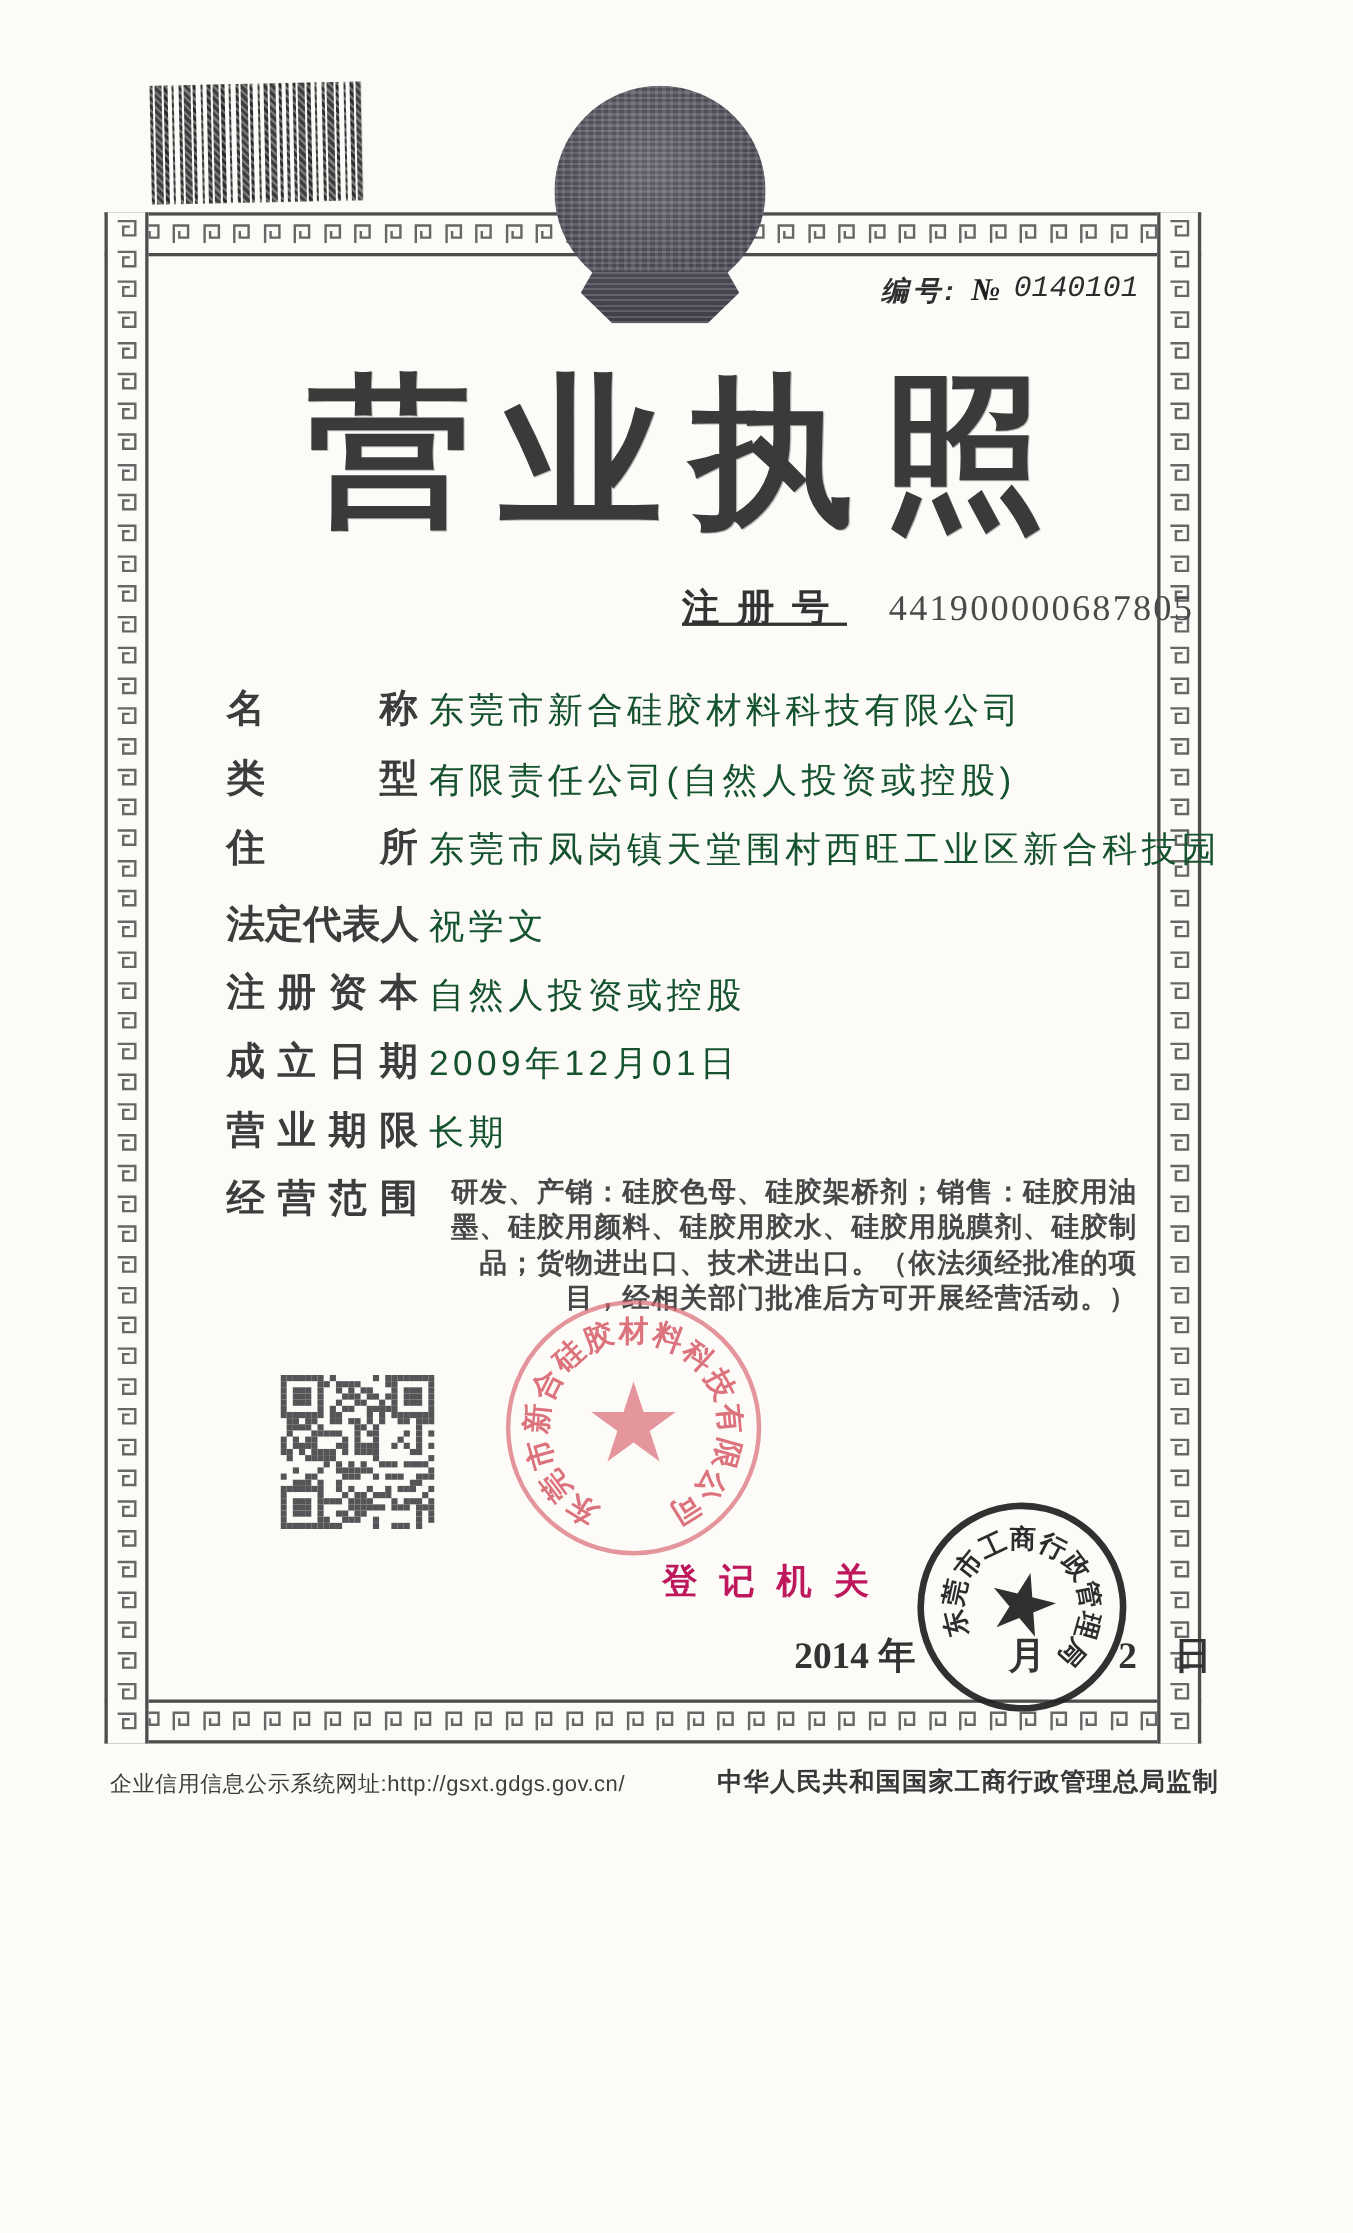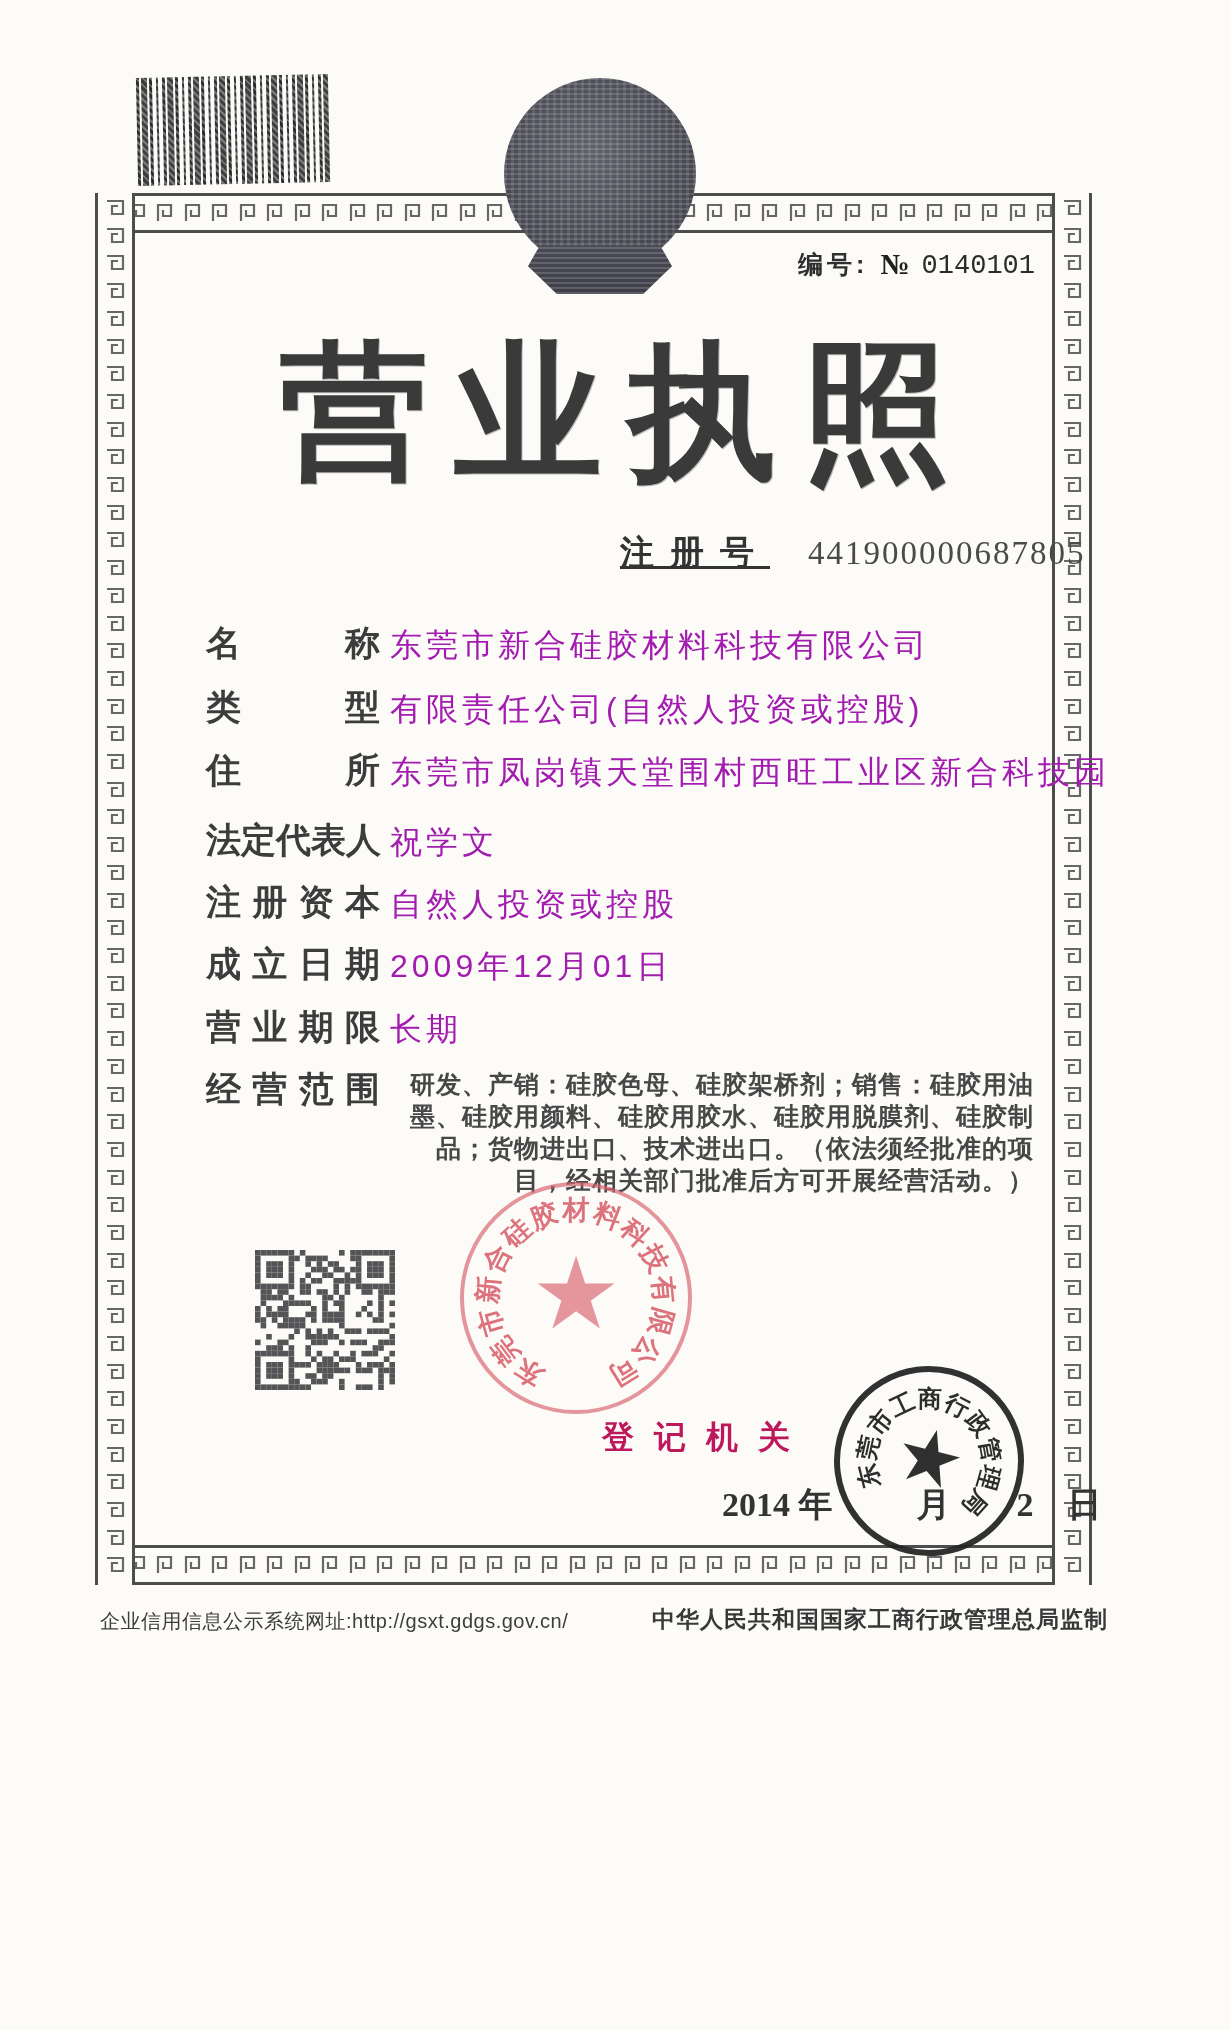--- a/index.html
+++ b/index.html
@@ -40,39 +40,39 @@
       repeating-linear-gradient(0deg,rgba(255,255,255,.14) 0 2px,transparent 2px 5px),
       repeating-linear-gradient(90deg,rgba(255,255,255,.10) 0 3px,transparent 3px 7px),
       radial-gradient(circle at 45% 38%,#60606a,#4a4a54 55%,#3c3c46);}
   .emblem .base{position:absolute;left:30px;bottom:0;width:144px;height:48px;
     background:
       repeating-linear-gradient(0deg,rgba(255,255,255,.16) 0 2px,transparent 2px 5px),
       linear-gradient(#4a4a54,#3e3e48);
     clip-path:polygon(8% 0,92% 0,100% 42%,80% 100%,20% 100%,0 42%);}
 
   
-  .serial{top:248px;right:195px;display:flex;align-items:flex-end;gap:12px;z-index:3;}
+  .serial{top:248px;right:195px;display:flex;align-items:flex-start;gap:12px;z-index:3;font-style:italic;}
   .serial .lbl{font-size:25px;letter-spacing:4px;color:#2f2f2f;font-weight:600;}
   .serial .sym{font-family:"Liberation Serif",serif;font-weight:700;font-size:29px;color:#1f1f1f;}
   .serial .num{font-family:"Liberation Mono",monospace;font-size:27px;color:#2c2c2c;}
 
   .title{left:0;right:0;top:338px;text-align:center;font-size:148px;line-height:1;
          font-weight:700;color:#3a3a3a;letter-spacing:26px;text-indent:26px;z-index:3;
          text-shadow:1px 1px 0 rgba(60,60,60,.35);}
 
   .regline{top:530px;left:620px;display:flex;align-items:baseline;gap:38px;z-index:3;}
   .regline .lbl{font-size:34px;font-weight:600;letter-spacing:16px;color:#333;text-decoration:underline;}
   .regline .num{font-family:"Liberation Serif",serif;font-size:33px;letter-spacing:2px;color:#4a4a4a;text-align:right;}
 
   
   .field-row{position:absolute;left:0;width:1230px;z-index:3;}
   .flabel{position:absolute;left:206px;top:0;width:174px;display:flex;
           justify-content:space-between;font-size:35px;font-weight:600;color:#3c3c3c;}
   .fvalue{position:absolute;left:390px;top:4px;width:660px;font-size:32px;
-          letter-spacing:4px;color:#a21caf;white-space:nowrap;}
+          letter-spacing:4px;color:#14532d;white-space:nowrap;}
   .fvalue.para{font-size:25px;letter-spacing:1px;line-height:32px;white-space:normal;
                width:648px;left:386px;top:2px;font-weight:700;color:#474747;text-align:right;}
 
   
   .qr{left:255px;top:1250px;z-index:3;opacity:.88;}
 
   
   .seal{position:absolute;border-radius:50%;z-index:7;}
   .seal .ring-ch{position:absolute;left:50%;top:50%;}
   .seal .star{position:absolute;left:50%;top:50%;transform:translate(-50%,-54%);}

